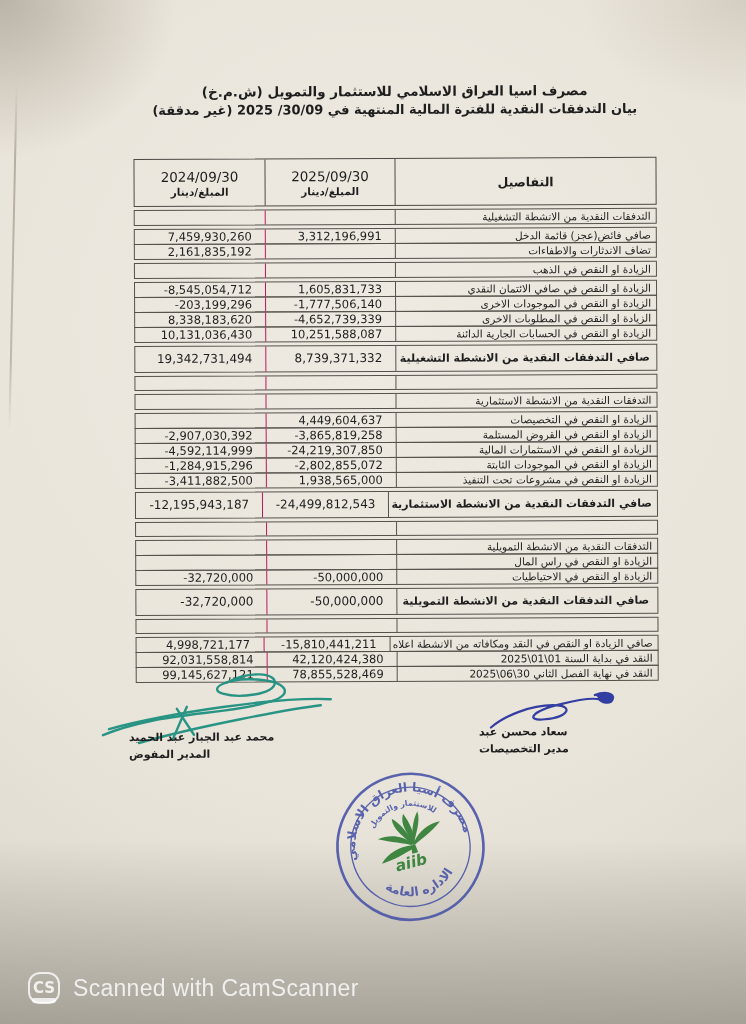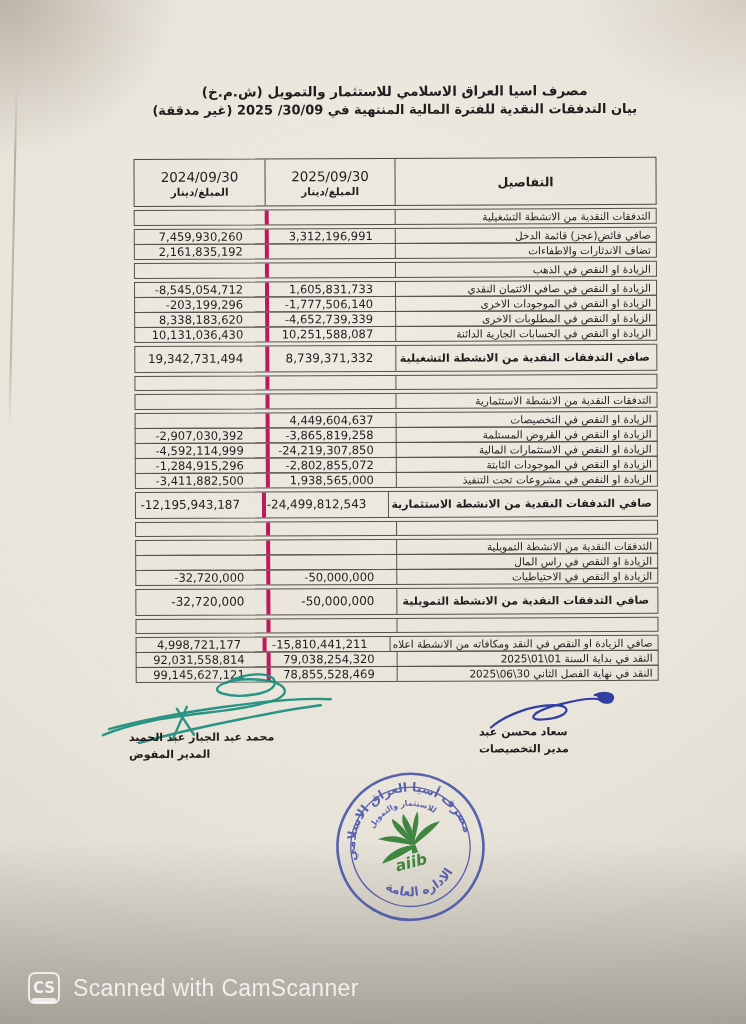--- a/index.html
+++ b/index.html
@@ -37,23 +37,23 @@
   .h25{width:130px;border-left:1px solid #4c4a45;}
   .hdet{flex:1;border-left:1px solid #4c4a45;direction:rtl;}
   .hdate{font-size:13.5px;font-weight:normal;}
   .hunit{font-size:10.5px;font-weight:bold;direction:rtl;margin-top:1px;}
   .hdetails{font-size:12.5px;font-weight:bold;}
 
   .tbody{}
   .trow{display:flex;border:1px solid #55524c;margin-top:-1px;}
   .trow.gap{margin-top:3px;}
   .cell{box-sizing:border-box;}
-  .c24,.c25{width:130px;direction:ltr;text-align:right;padding-right:22px;font-size:11.5px;
+  .c24,.c25{width:130px;direction:ltr;text-align:right;padding-right:13px;font-size:11.5px;
             height:14px;line-height:14px;white-space:nowrap;}
-  .c25{border-left:4px solid #be185d;}
+  .c25{border-left:1px solid #be185d;}
   .cdet{flex:1;border-left:1px solid #55524c;direction:rtl;text-align:right;
         padding:0 5px 0 2px;font-size:10.5px;height:14px;line-height:14.5px;white-space:nowrap;overflow:visible;}
   .trow.total .c24,.trow.total .c25{height:25px;line-height:25px;font-weight:normal;font-size:12px;}
   .trow.total .cdet{height:25px;line-height:25px;font-weight:bold;font-size:11px;text-align:center;}
   .trow.empty .cell{height:13px;}
 
   
   .sig-block{position:absolute;text-align:left;direction:rtl;}
   .sig-left-block{left:128px;top:730px;width:195px;}
   .sig-right-block{left:478px;top:726px;width:155px;}
@@ -62,21 +62,21 @@
   .sig-svg{position:absolute;pointer-events:none;}
   .sig-svg.left{left:98px;top:668px;}
   .sig-svg.right{left:482px;top:688px;}
 
   
   .stamp{position:absolute;left:332px;top:770px;width:154px;height:154px;
          transform:rotate(-14deg);opacity:.9;}
 
   
   .wm{position:absolute;left:28px;bottom:20px;display:flex;align-items:center;gap:13px;}
-  .wm-icon{width:32px;height:32px;border:2.6px solid rgba(255,255,255,.78);border-radius:7px;
+  .wm-icon{width:32px;height:32px;border:2.6px solid rgba(255,255,255,.78);border-radius:12px;
            display:flex;align-items:center;justify-content:center;
            font-size:15px;font-weight:bold;color:rgba(255,255,255,.82);
            box-sizing:border-box;position:relative;}
   .wm-icon::after{content:"";position:absolute;left:2px;right:2px;bottom:-1px;height:5px;
            background:rgba(255,255,255,.78);border-radius:2px 2px 4px 4px;}
   .wm-text{font-size:23px;color:rgba(255,255,255,.8);letter-spacing:.3px;
            font-family:Liberation Sans, sans-serif;}
 </style>
 </head>
 <body>
@@ -221,21 +221,21 @@
           <div class="cell c25"></div>
           <div class="cell cdet"></div>
         </div>
         <div class="trow data gap">
           <div class="cell c24">4,998,721,177</div>
           <div class="cell c25">-15,810,441,211</div>
           <div class="cell cdet">صافي الزيادة او النقص في النقد ومكافاته من الانشطة اعلاه</div>
         </div>
         <div class="trow data">
           <div class="cell c24">92,031,558,814</div>
-          <div class="cell c25">79,038,254,320</div>
+          <div class="cell c25">42,120,424,380</div>
           <div class="cell cdet">النقد في بداية السنة 01\01\2025</div>
         </div>
         <div class="trow data">
           <div class="cell c24">99,145,627,121</div>
           <div class="cell c25">78,855,528,469</div>
           <div class="cell cdet">النقد في نهاية الفصل الثاني 30\06\2025</div>
         </div>
       </div>
   </div>
 

